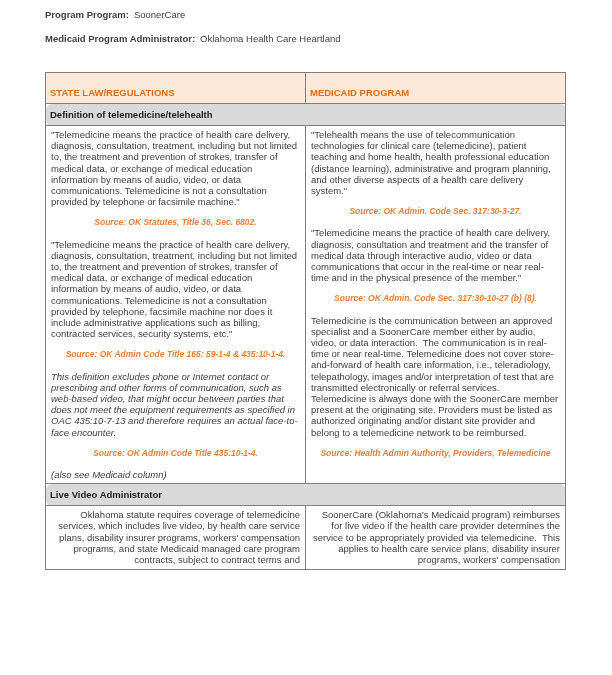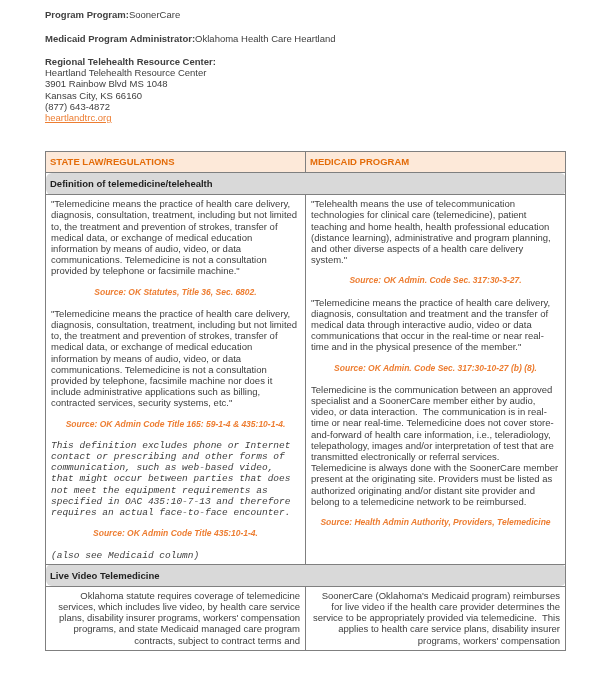--- a/index.html
+++ b/index.html
@@ -17,73 +17,65 @@
     width:612px;height:675px;overflow:hidden;background:#ffffff;
     font-family:"Liberation Sans",sans-serif;color:var(--text);
   }
   .page{padding:9px 47px 0 45px;}
   .title{
     color:var(--accent-bright);font-size:20px;font-weight:bold;
     margin:0 0 16px 0;line-height:22px;
   }
   .meta-line{font-size:9.5px;line-height:11.5px;margin:0 0 12px 0;}
   .meta-label{font-weight:bold;}
-  .meta-value{}
+  .meta-value{margin-left:5px;}
   .rc-block{font-size:9.5px;line-height:11.2px;margin:0 0 0 0;}
   .rc-label{font-weight:bold;}
   .rc-line{margin:0;}
   .rc-link{color:var(--source-orange);text-decoration:underline;cursor:pointer;}
   table.law-table{
     width:520px;border-collapse:collapse;table-layout:fixed;margin-top:28px;
   }
   table.law-table col{width:260px;}
   table.law-table th, table.law-table td{
     border:1px solid var(--border);vertical-align:top;text-align:left;
   }
   th.col-header{
     background:var(--header-bg);color:var(--accent);
-    font-size:9.5px;font-weight:bold;padding:4px 4px 5px 4px;
+    font-size:9.5px;font-weight:bold;padding:14px 4px 5px 4px;
   }
   td.section-cell{
     background:var(--section-bg);color:#1f1f1f;font-weight:bold;
     font-size:9.5px;padding:5px 4px 5px 4px;border-radius:6px;
   }
   td.content-cell{
     padding:3px 5px 3px 5px;font-size:9.5px;line-height:11.2px;
   }
   .blk{margin:0 0 10px 0;white-space:pre-wrap;}
   .blk:last-child{margin-bottom:0;}
   .blk.source{
     color:var(--source-orange);font-weight:bold;font-style:italic;font-size:8.5px;text-align:center;
   }
-  .blk.italic{font-style:italic;font-family:Liberation Mono, monospace;}
+  .blk.italic{font-style:italic;}
   .clip{height:57px;overflow:hidden;text-align:right;}
 </style>
 </head>
 <body style="--accent: #E36C0A; --accent-bright: #E8701E; --source-orange: #ED7D31; --header-bg: #FDE9D9; --section-bg: #D9D9D9;">
 
 <div class="page">
 
 
   <p class="meta-line">
     <span class="meta-label">Program Program:</span><span class="meta-value">SoonerCare</span>
   </p>
 
   <p class="meta-line">
     <span class="meta-label">Medicaid Program Administrator:</span><span class="meta-value">Oklahoma Health Care Heartland</span>
   </p>
 
-  <div class="rc-block">
-    <p class="rc-line rc-label">Regional Telehealth Resource Center:</p>
-    <p class="rc-line">Heartland Telehealth Resource Center</p>
-    <p class="rc-line">3901 Rainbow Blvd MS 1048</p>
-    <p class="rc-line">Kansas City, KS 66160</p>
-    <p class="rc-line">(877) 643-4872</p>
-    <p class="rc-line"><a class="rc-link">heartlandtrc.org</a></p>
-  </div>
 
   <table class="law-table">
     <colgroup>
         <col>
         <col>
       </colgroup>
     <tbody>
         <tr>
       <th class="col-header">STATE LAW/REGULATIONS</th>
       <th class="col-header">MEDICAID PROGRAM</th>
@@ -104,21 +96,21 @@
       <td class="content-cell">
             <p class="blk para">"Telehealth means the use of telecommunication technologies for clinical care (telemedicine), patient teaching and home health, health professional education (distance learning), administrative and program planning, and other diverse aspects of a health care delivery system."</p>
             <p class="blk source">Source: OK Admin. Code Sec. 317:30-3-27.</p>
             <p class="blk para">"Telemedicine means the practice of health care delivery, diagnosis, consultation and treatment and the transfer of medical data through interactive audio, video or data communications that occur in the real-time or near real-time and in the physical presence of the member."</p>
             <p class="blk source">Source: OK Admin. Code Sec. 317:30-10-27 (b) (8).</p>
             <p class="blk para">Telemedicine is the communication between an approved specialist and a SoonerCare member either by audio, video, or data interaction.  The communication is in real-time or near real-time. Telemedicine does not cover store-and-forward of health care information, i.e., teleradiology, telepathology, images and/or interpretation of test that are transmitted electronically or referral services.  Telemedicine is always done with the SoonerCare member present at the originating site. Providers must be listed as authorized originating and/or distant site provider and belong to a telemedicine network to be reimbursed.</p>
             <p class="blk source">Source: Health Admin Authority, Providers, Telemedicine</p>
           </td>
     </tr>
     <tr>
-      <td class="section-cell" colspan="2">Live Video Telemedicine</td>
+      <td class="section-cell" colspan="2">Live Video Administrator</td>
     </tr>
     <tr>
       <td class="content-cell">
         <div class="clip">
               <p class="blk para">Oklahoma statute requires coverage of telemedicine services, which includes live video, by health care service plans, disability insurer programs, workers' compensation programs, and state Medicaid managed care program contracts, subject to contract terms and</p>
             </div>
       </td>
       <td class="content-cell">
         <div class="clip">
               <p class="blk para">SoonerCare (Oklahoma's Medicaid program) reimburses for live video if the health care provider determines the service to be appropriately provided via telemedicine.  This applies to health care service plans, disability insurer programs, workers' compensation</p>

